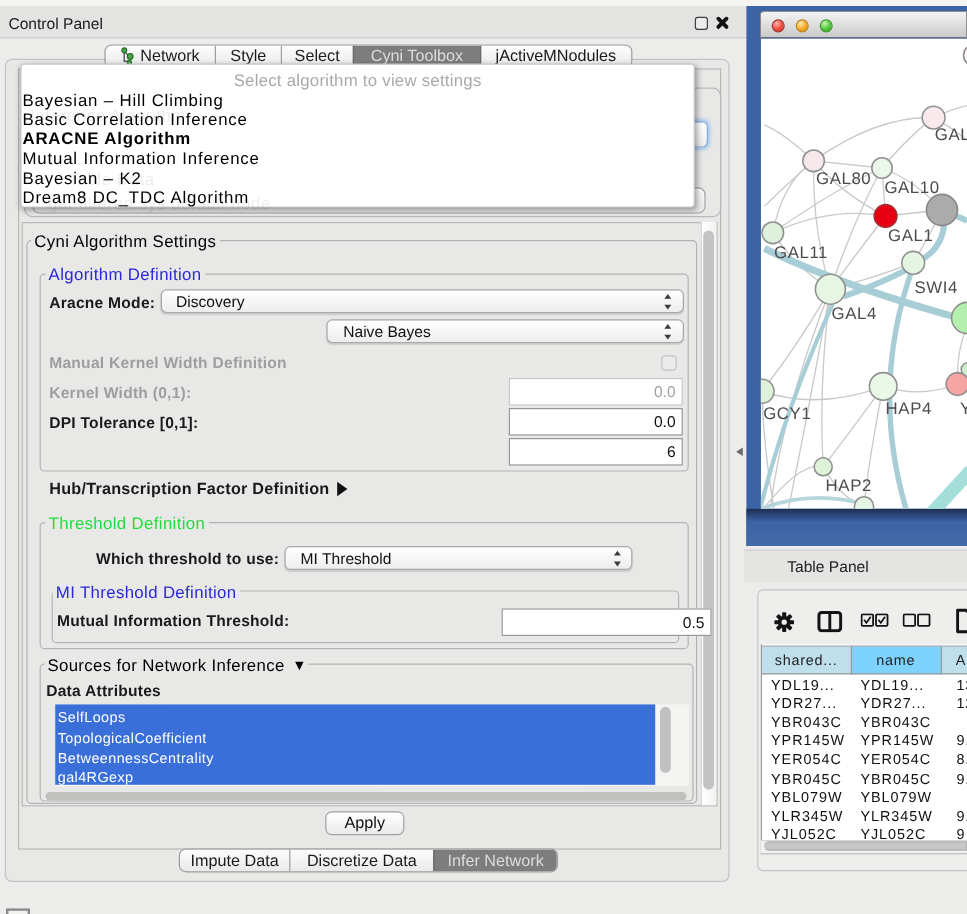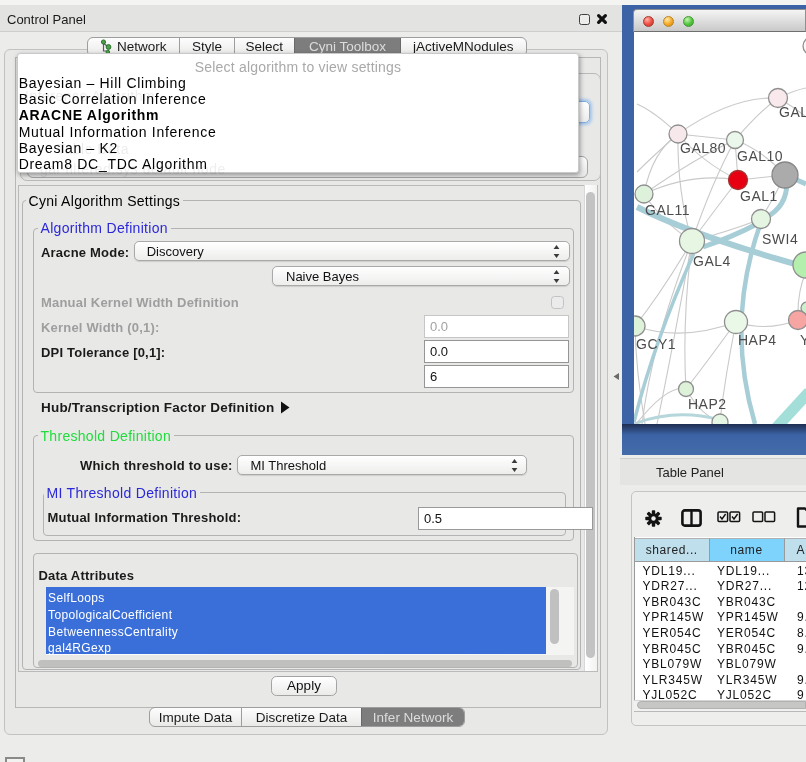--- a/index.html
+++ b/index.html
@@ -5,21 +5,21 @@
 *{margin:0;padding:0;box-sizing:border-box;}
 html,body{width:806px;height:762px;}
 #root{position:relative;width:806px;height:762px;background:#ececeb;font-family:"Liberation Sans",sans-serif;overflow:hidden;}
 .abs{position:absolute;}
 .lbl{position:absolute;font-size:13px;font-weight:bold;color:#1a1a1a;white-space:nowrap;letter-spacing:0.2px;}
 .dis{color:#9e9e9e;}
 .legend{position:absolute;font-size:14px;color:#000000;background:#e8e8e7;padding:0 3px;white-space:nowrap;letter-spacing:0.3px;z-index:2;}
 .grp{position:absolute;border:1px solid #b3b3b3;border-radius:4px;z-index:1;}
 .combo{position:absolute;border:1px solid #a9a9a9;border-radius:5px;background:linear-gradient(#ffffff,#ededec);box-shadow:0 1px 1px rgba(0,0,0,0.12);z-index:2;}
 .ctxt{position:absolute;font-size:13px;color:#111;z-index:3;white-space:nowrap;}
-.inp{position:absolute;background:#fff;font-size:13px;color:#111;text-align:left;padding:0 5px;line-height:21px;z-index:2;}
+.inp{position:absolute;background:#fff;font-size:13px;color:#111;text-align:right;padding:0 5px;line-height:21px;z-index:2;}
 .seg{display:flex;align-items:center;justify-content:center;height:100%;}
 </style>
 </head>
 <body>
 <div id="root">
 
 <div class="abs" style="left:0;top:0;width:806px;height:5px;background:#f4f4f3;"></div>
 <div class="abs" style="left:0;top:5px;width:622px;height:27px;background:#e3e3e2;border-bottom:1px solid #cecece;"></div>
 <div class="abs" style="left:7px;top:12px;font-size:13px;color:#1a1a1a;">Control Panel</div>
 <div class="abs" style="left:579px;top:14px;width:11px;height:11px;border:1.6px solid #3f3f3f;border-radius:2.5px;background:#ededec;"></div>
@@ -84,20 +84,21 @@
 <svg class="abs" style="left:510px;top:457.5px;z-index:3;" width="9" height="15" viewBox="0 0 9 15">
       <path d="M4.5 1 L7.4 5 L1.6 5 Z M4.5 14 L7.4 10 L1.6 10 Z" fill="#3b3b3b"></path>
     </svg>
 
 <div class="grp" style="left:43px;top:492px;width:523px;height:44px;"></div>
 <div class="legend" style="left:43.5px;top:485px;color:#2a28d8;">MI Threshold Definition</div>
 <div class="lbl" style="left:47.6px;top:510px;">Mutual Information Threshold:</div>
 <div class="inp" style="left:418px;top:507px;width:175px;height:23px;border:1px solid #999;">0.5</div>
 
 <div class="grp" style="left:32.5px;top:553px;width:545.5px;height:114.5px;"></div>
+<div class="legend" style="left:36.5px;top:545.5px;">Sources for Network Inference <span style="font-size:12px;position:relative;top:-0.5px;left:2px;">▼</span></div>
 <div class="lbl" style="left:38.5px;top:568px;">Data Attributes</div>
 
 <div class="abs" style="left:45.6px;top:586.8px;width:528.4px;height:68px;background:linear-gradient(90deg,#fdfdfd,#f4f4f3);z-index:2;"></div>
 <div class="abs" style="left:45.6px;top:586.8px;width:500.1px;height:67.7px;background:#3a6fd9;z-index:2;overflow:hidden;">
   <div style="font-size:12px;color:#fff;padding-left:2.5px;line-height:16.7px;padding-top:3.3px;letter-spacing:0.35px;">SelfLoops<br>TopologicalCoefficient<br>BetweennessCentrality<br>gal4RGexp</div>
 </div>
 <div class="abs" style="left:550px;top:589px;width:9px;height:55px;background:#c0c0c0;border-radius:4.5px;z-index:3;"></div>
 <div class="abs" style="left:38px;top:659.5px;width:534px;height:7.5px;background:#c0c0bf;border-radius:4px;z-index:2;"></div>
 
 <div class="abs" style="left:271px;top:675.5px;width:66px;height:20px;border:1px solid #a3a3a3;border-radius:5.5px;background:linear-gradient(#ffffff,#ebebea);display:flex;align-items:center;justify-content:center;font-size:13.5px;color:#111;">Apply</div>

